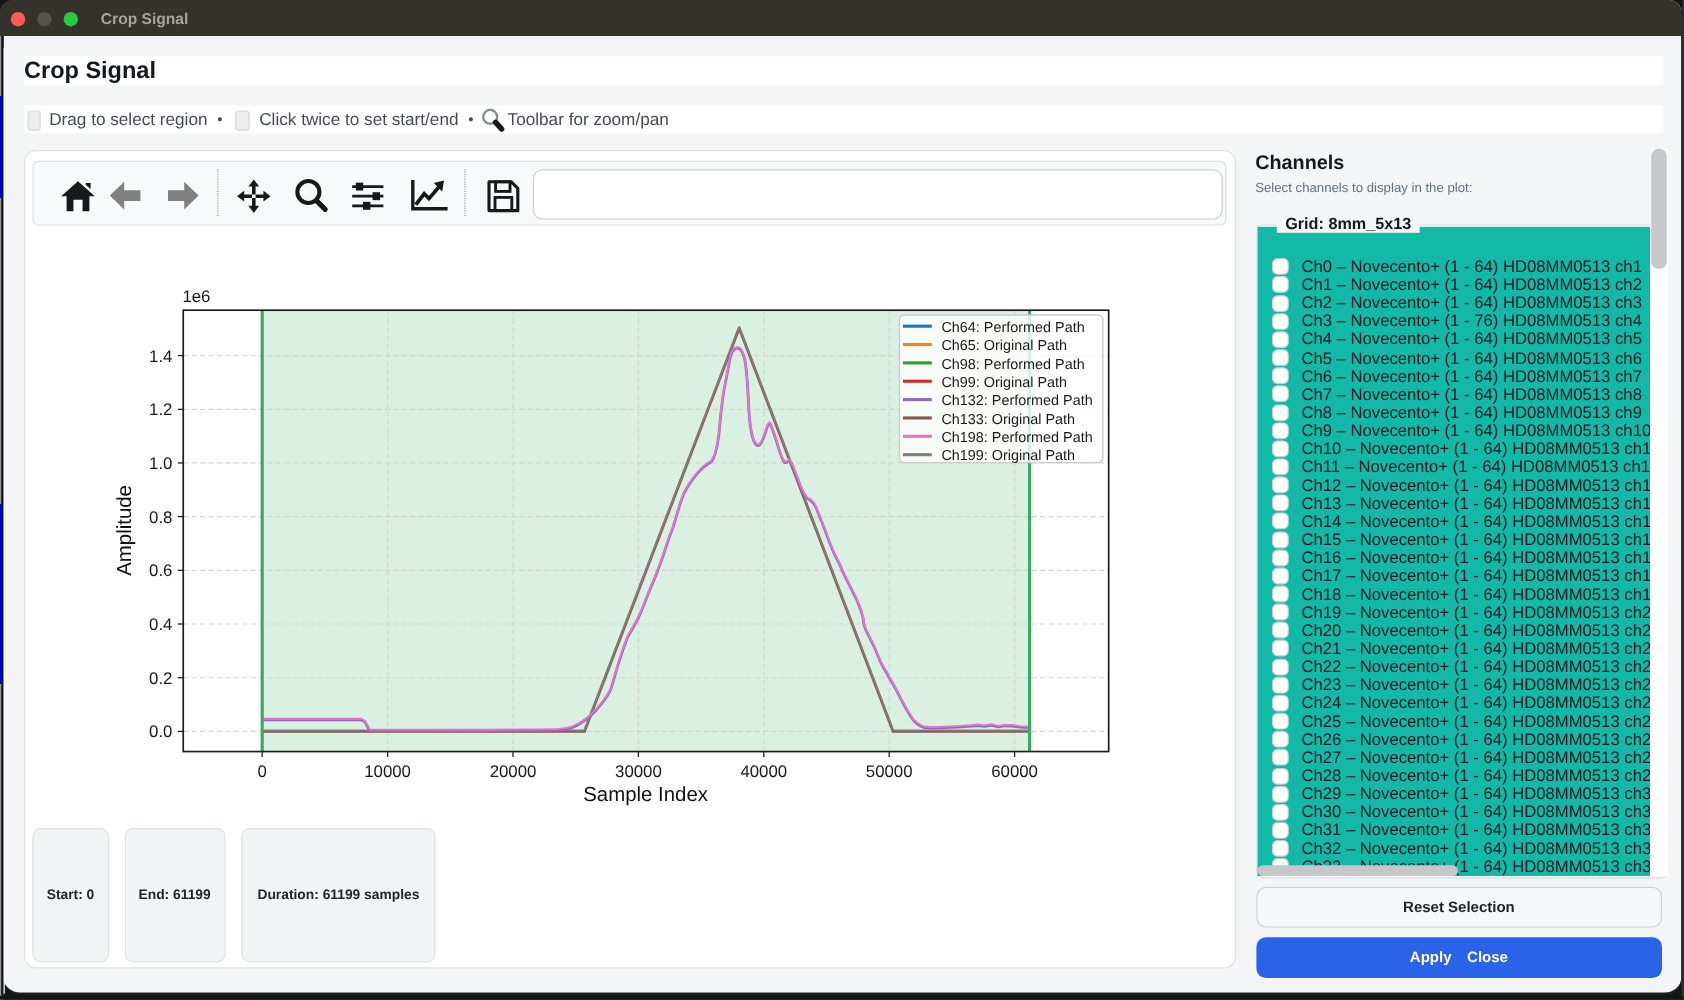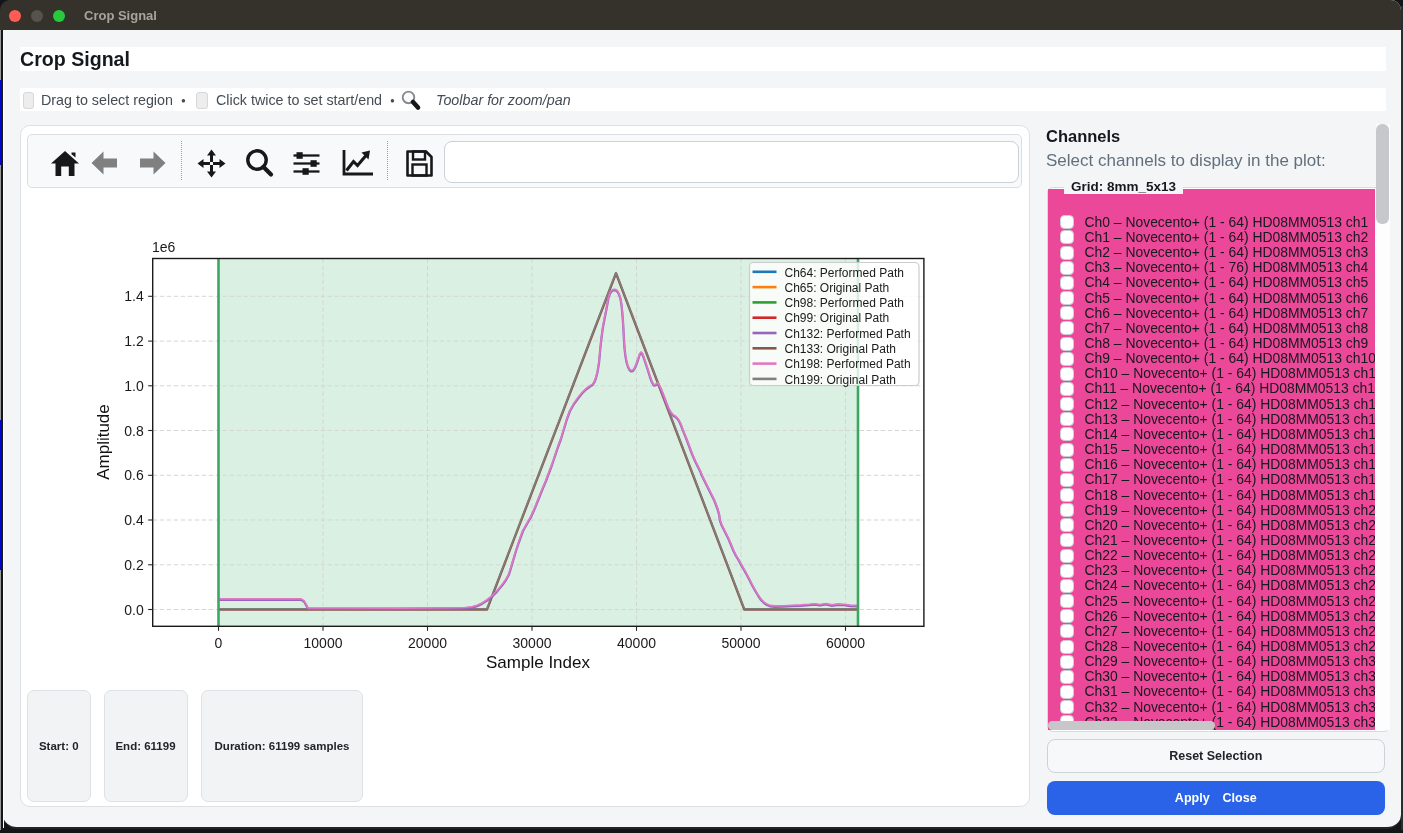--- a/index.html
+++ b/index.html
@@ -17,26 +17,26 @@
     border:1px solid #dde1e6;border-radius:10px;box-sizing:border-box;}
   #tool{left:27px;top:134px;width:995px;height:54px;background:#f8f9fa;
     border:1px solid #dbdfe4;border-radius:5px;box-sizing:border-box;}
   .sep{top:141px;width:0;height:39px;border-left:1.5px dotted #9aa0a6;}
   #inp{left:444px;top:141px;width:575px;height:42px;background:#fff;
     border:1.3px solid #ccd1d7;border-radius:8px;box-sizing:border-box;}
   .ibox{top:689.5px;height:112.5px;background:#f1f3f5;border:1px solid #dee2e6;
     border-radius:7px;box-sizing:border-box;font-size:11.5px;font-weight:700;color:#212529;
     display:flex;align-items:center;justify-content:center;}
   #chh{left:1046px;top:127px;font-size:16.5px;font-weight:700;color:#15191f;}
-  #chs{left:1046px;top:151px;font-size:17px;color:#62707e;}
+  #chs{left:1046px;top:151px;font-size:11px;color:#62707e;}
   #fs{left:1046.5px;top:187px;width:343px;height:545px;border:1px solid #d6dbe0;
     border-radius:6px;background:#fff;box-sizing:border-box;}
   #fsleg{left:1064px;top:179px;background:#f4f5f7;padding:0 7px;font-size:13.5px;z-index:5;
     font-weight:700;color:#15191f;}
-  #listclip{left:1048px;top:189px;width:327px;height:541px;overflow:hidden;background:#ec4899;}
+  #listclip{left:1048px;top:189px;width:327px;height:541px;overflow:hidden;background:#14b8a6;}
   .chrow{position:absolute;left:12px;height:15px;white-space:nowrap;}
   .cb{position:absolute;left:0;top:0.5px;width:14px;height:14px;background:#fff;
     border:1px solid #c9ced6;border-radius:4.5px;box-sizing:border-box;}
   .chtxt{position:absolute;left:24.5px;top:0;font-size:13.9px;line-height:15px;color:#16191d;}
   #vtrack{left:1375.5px;top:124px;width:14px;height:606px;background:#fdfdfd;}
   #vthumb{left:1376px;top:124px;width:12.5px;height:100px;background:#c6c8cc;border-radius:6px;}
   #hthumb{left:1048px;top:720.5px;width:167px;height:9.5px;background:#c7c7c9;border-radius:4.5px;}
   #rst{left:1046.5px;top:739px;width:338.5px;height:33.5px;background:#f7f8f9;
     border:1px solid #ccd2d8;border-radius:8px;box-sizing:border-box;font-size:12.5px;
     font-weight:700;color:#212529;display:flex;align-items:center;justify-content:center;}
@@ -72,21 +72,21 @@
 <div id="hd" class="abs">Crop Signal</div>
 <div id="hlpband" class="abs"></div>
 <span class="abs tofu" style="left:22.5px;"></span>
 <span class="abs hlp" style="left:41px;">Drag to select region&nbsp; <span style="font-size:8px;vertical-align:2.5px">●</span></span>
 <span class="abs tofu" style="left:196px;"></span>
 <span class="abs hlp" style="left:216px;">Click twice to set start/end&nbsp; <span style="font-size:8px;vertical-align:2.5px">●</span></span>
 <svg class="abs" style="left:398px;top:88px;" width="25" height="24" viewBox="0 0 25 24">
   <circle cx="10.5" cy="9.4" r="5.8" fill="#fcfcfc" stroke="#84898f" stroke-width="1.9"></circle>
   <path d="M15 14 L20 19.5" stroke="#17181a" stroke-width="4.6" stroke-linecap="round"></path>
 </svg>
-<span class="abs hlp" style="left:436px;font-style:italic;">Toolbar for zoom/pan</span>
+<span class="abs hlp" style="left:423px;">Toolbar for zoom/pan</span>
 
 <div id="card" class="abs"></div>
 <div id="tool" class="abs"></div>
 
 <svg class="abs" style="left:50px;top:149px" width="30" height="29" viewBox="0 0 30 29">
   <path d="M15 2 L29 14.5 L24.5 14.5 L24.5 27 L18.8 27 L18.8 17.5 L11.2 17.5 L11.2 27 L5.5 27 L5.5 14.5 L1 14.5 Z M21.5 3.5 L25.5 3.5 L25.5 8.5 L21.5 5.2 Z" fill="#16181a"></path>
 </svg>
 <svg class="abs" style="left:91px;top:151px" width="27" height="24" viewBox="0 0 27 24">
   <path d="M12.5 0.5 L12.5 7.5 L26 7.5 L26 16.5 L12.5 16.5 L12.5 23.5 L0.5 12 Z" fill="#808080"></path>
 </svg>

